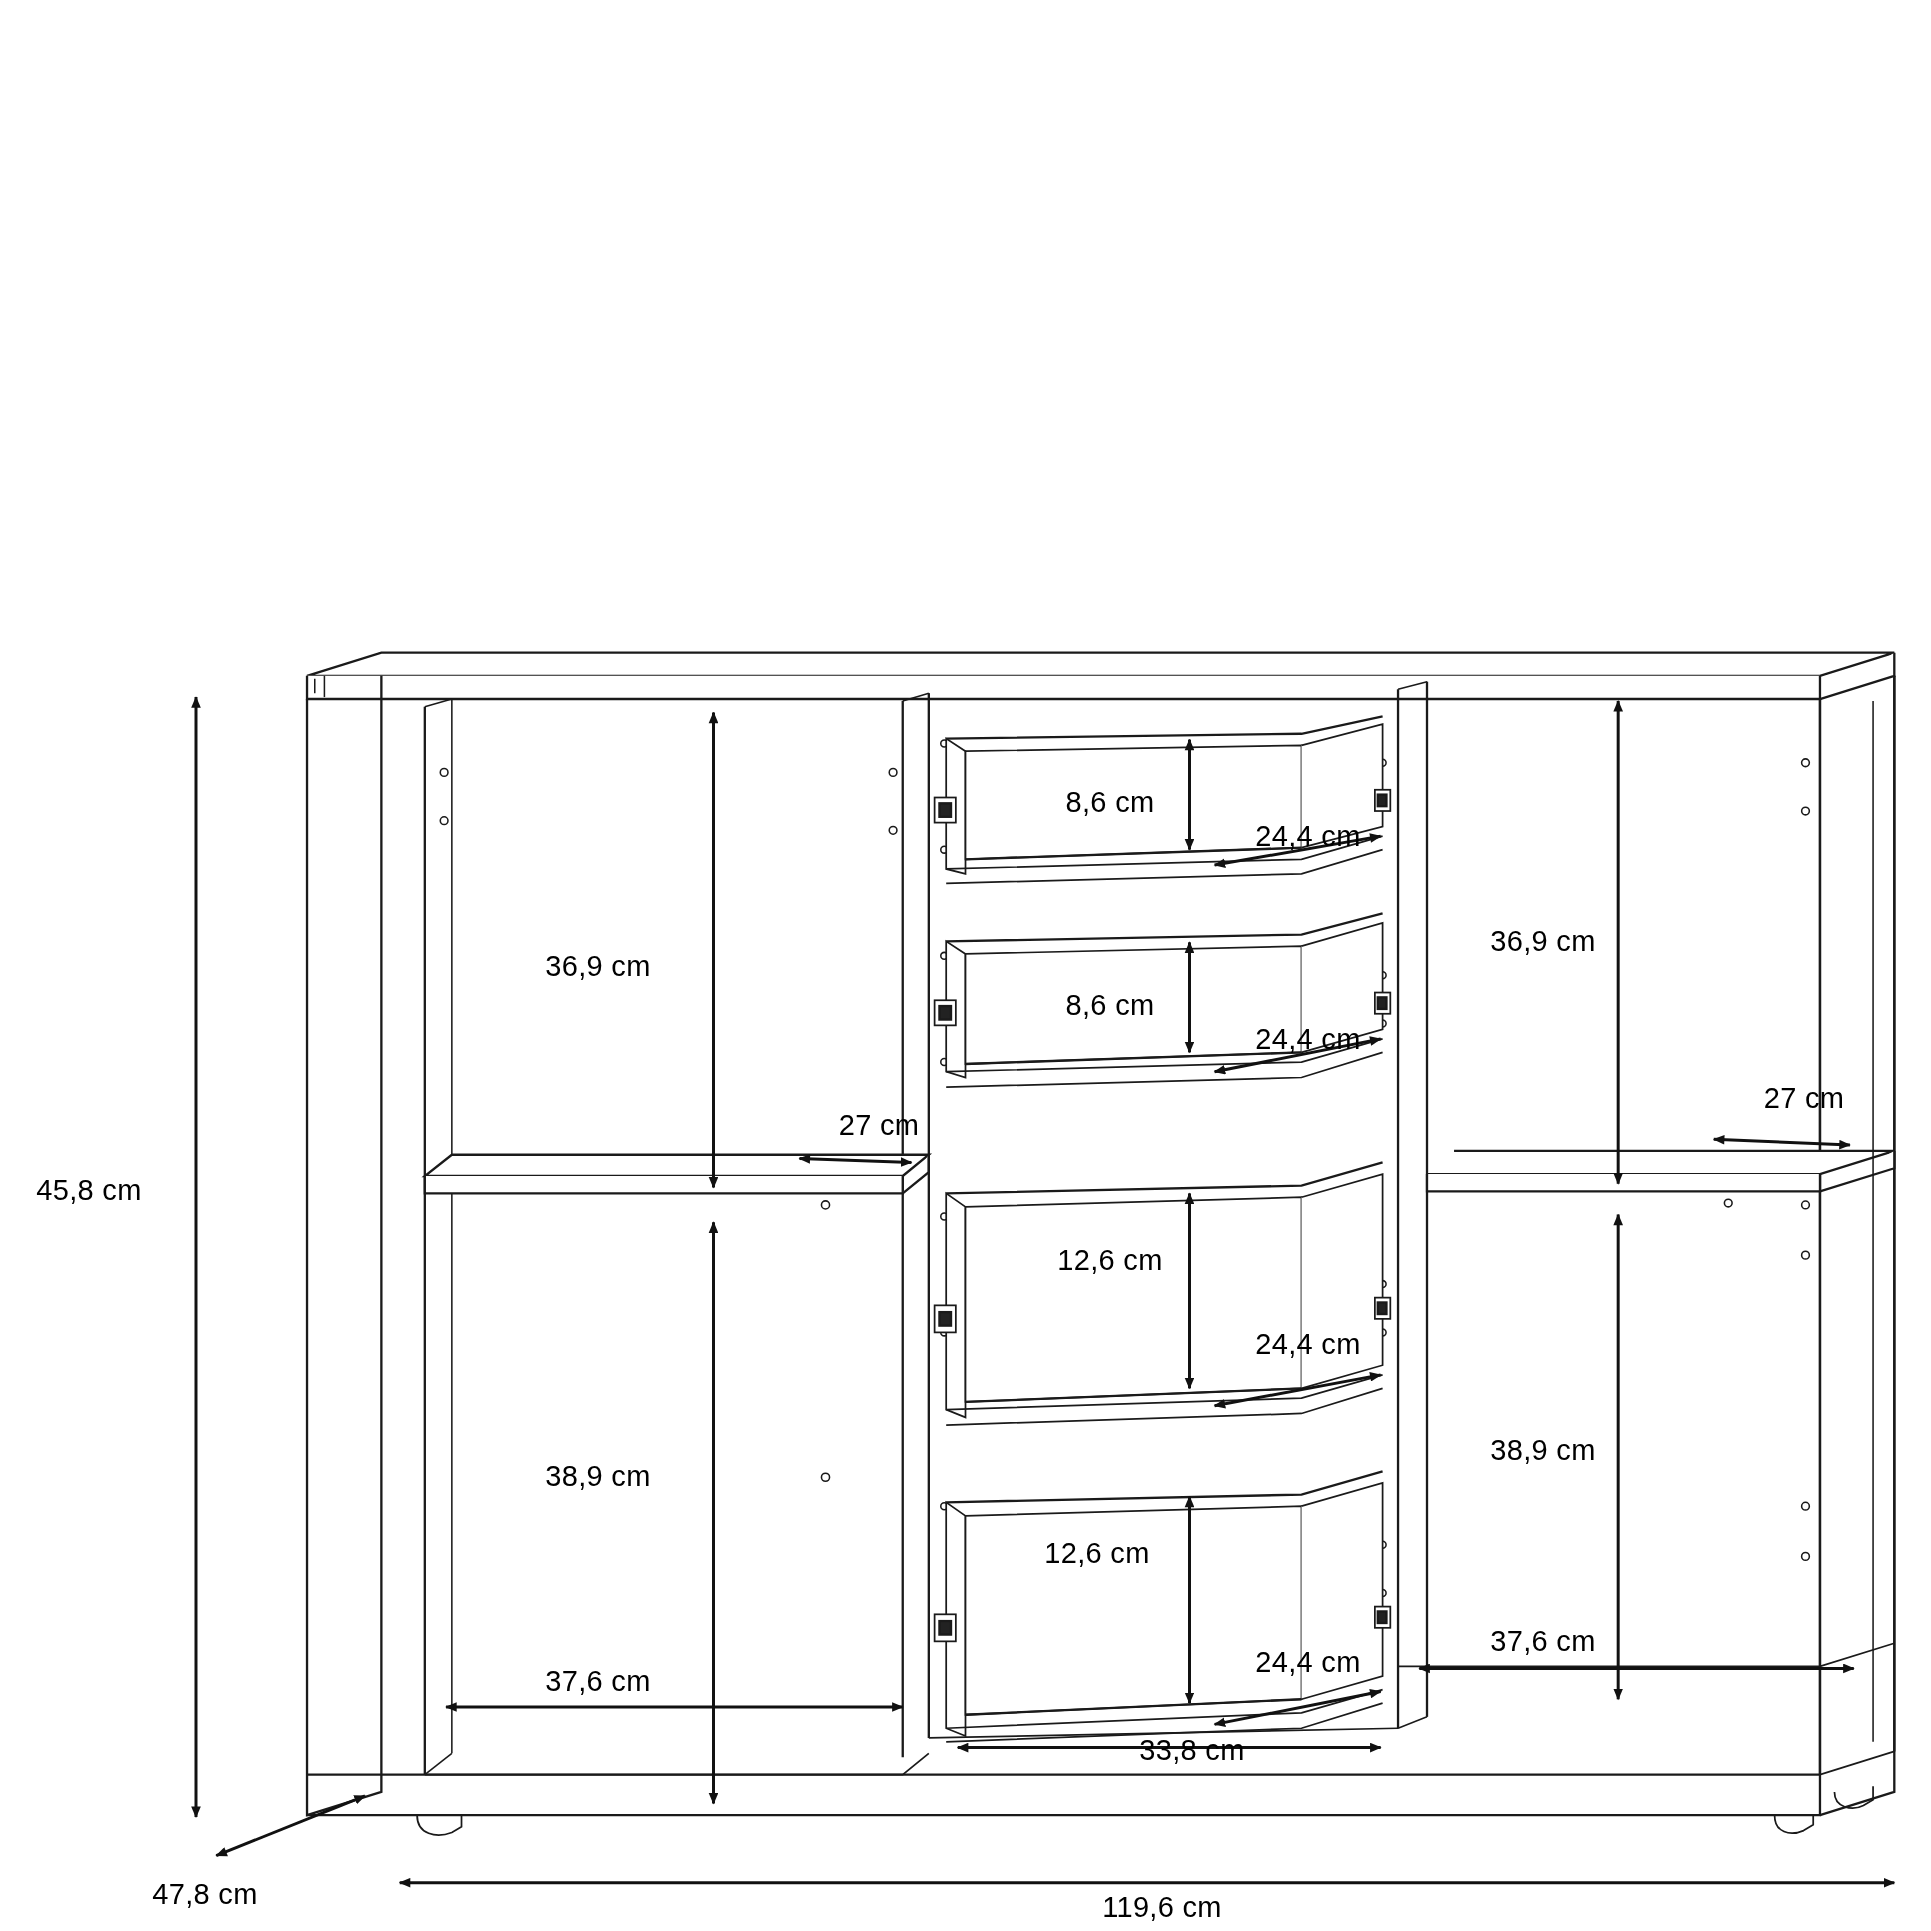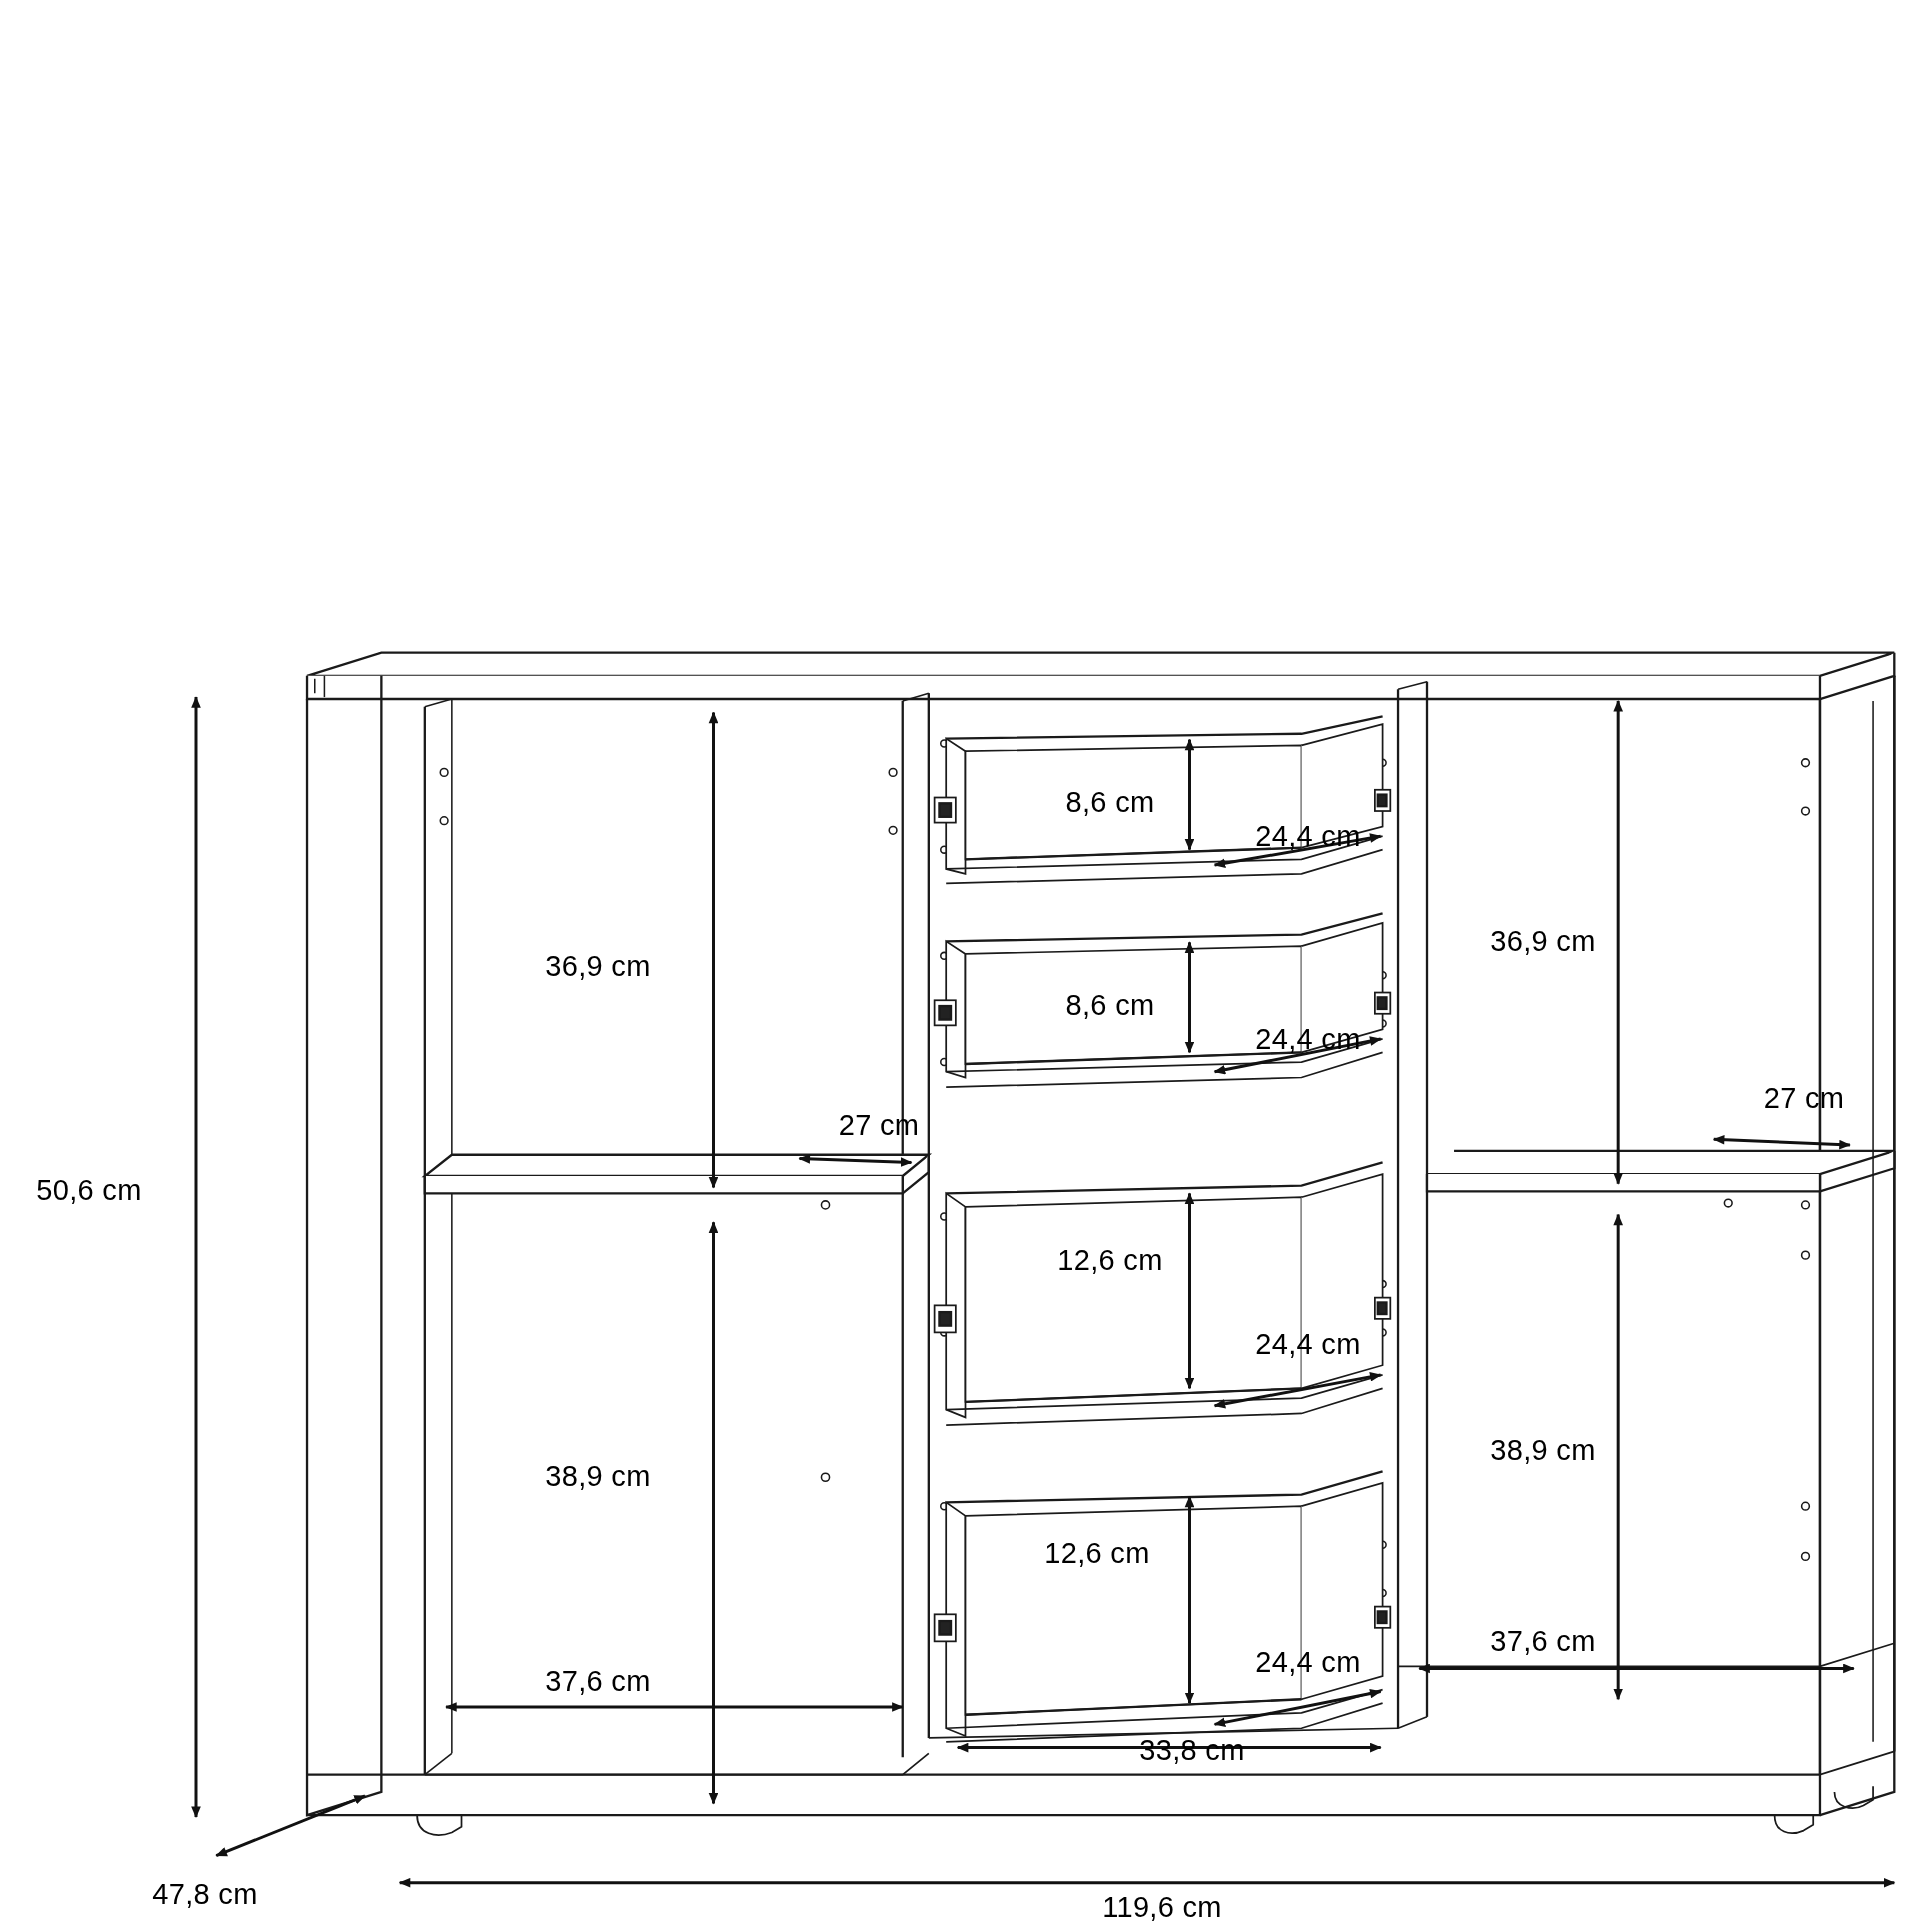--- a/index.html
+++ b/index.html
@@ -237,21 +237,21 @@
       <line x1="1676" y1="726" x2="1676" y2="1226" marker-start="url(#arrTail)" marker-end="url(#arrHead)"></line>
 
       <line x1="1676" y1="1258" x2="1676" y2="1760" marker-start="url(#arrTail)" marker-end="url(#arrHead)"></line>
 
       <line x1="1775" y1="1180" x2="1916" y2="1186" marker-start="url(#arrTail)" marker-end="url(#arrHead)"></line>
 
       <line x1="1470" y1="1728" x2="1920" y2="1728" marker-start="url(#arrTail)" marker-end="url(#arrHead)"></line>
     </g>
   </svg>
 
-  <div class="dim-label" style="left:89px;  top:1190px;">50,6 cm</div>
+  <div class="dim-label" style="left:89px;  top:1190px;">45,8 cm</div>
   <div class="dim-label" style="left:205px; top:1894px;">47,8 cm</div>
   <div class="dim-label" style="left:1162px;top:1907px;">119,6 cm</div>
 
   <div class="dim-label" style="left:598px; top:966px;">36,9 cm</div>
 
   <div class="dim-label" style="left:598px; top:1476px;">38,9 cm</div>
   <div class="dim-label" style="left:879px; top:1125px;">27 cm</div>
   <div class="dim-label" style="left:598px; top:1681px;">37,6 cm</div>
 
   <div class="dim-label" style="left:1110px;top:802px;">8,6 cm</div>

